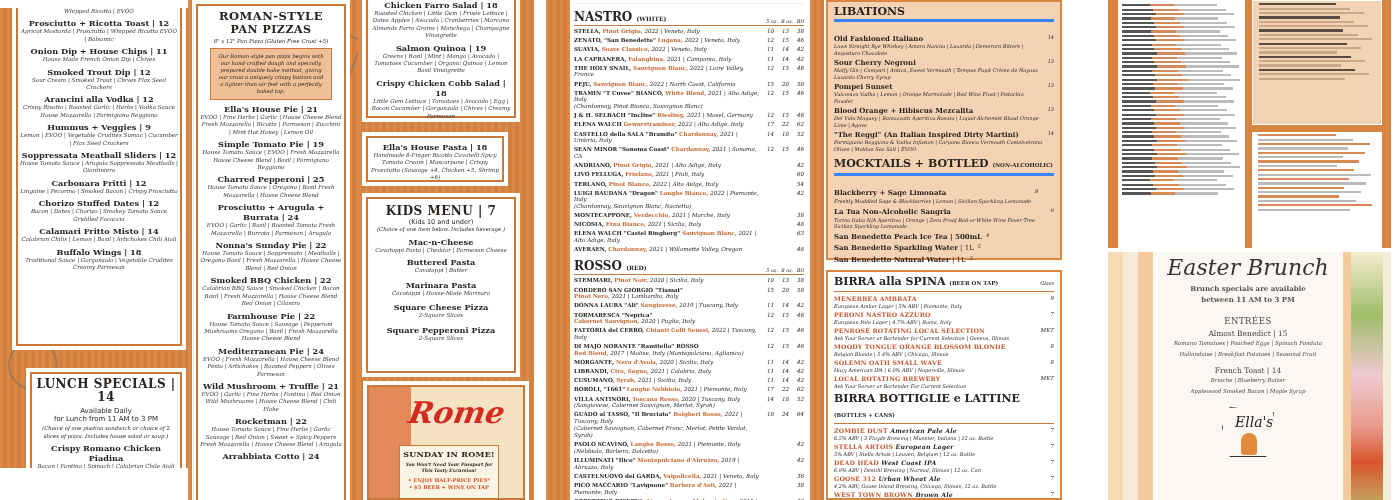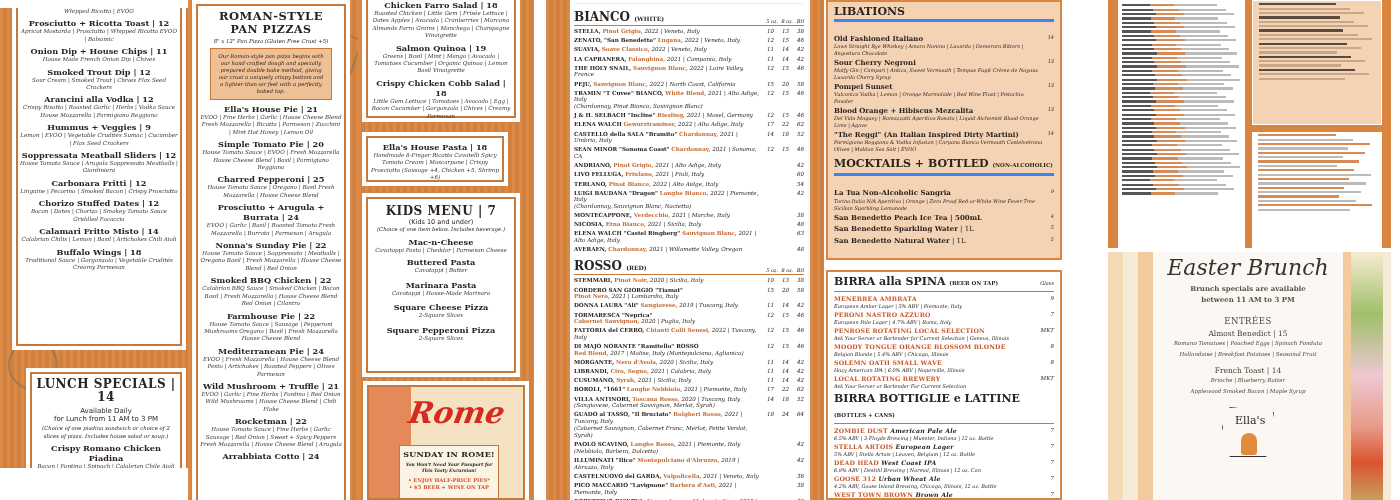--- a/index.html
+++ b/index.html
@@ -25,21 +25,21 @@
 .wrow .l{flex:1;padding-right:3px}
 .wrow .l b{font-weight:bold}
 .wrow .l .v{color:#c46a32;font-weight:bold}
 .wrow .l i{font-style:italic}
 .wrow .p{display:flex;gap:6px;font-style:italic;min-width:40px;justify-content:flex-end}
 .wrow .p span{width:9px;text-align:right}
 
 .lib{position:absolute;left:826px;top:0;width:236px;height:260px;background:#f4d3b5;border:2px solid #d9843f;padding:2px 6px}
 .lib h3{font-size:11px;font-weight:bold;border-bottom:3px solid #3b82f6;line-height:15px;margin-bottom:12px}
 .lib h3 small{font-size:5.5px}
-.lrow{display:flex;justify-content:space-between;margin-bottom:2px}
+.lrow{display:flex;margin-bottom:2px}
 .lrow .n{font-size:7px;font-weight:bold;line-height:9px}
 .lrow .d{font-size:5px;font-style:italic;line-height:6.5px}
 .lrow .pr{font-size:5px;font-style:italic;padding-left:4px}
 .beer{position:absolute;left:826px;top:270px;width:236px;height:230px;background:#fff;border:2px solid #d9843f;padding:2px 6px}
 .beer h3{font-size:11px;font-weight:bold;border-bottom:1px solid #c8793a;line-height:15px;margin-bottom:3px;display:flex;justify-content:space-between;align-items:flex-end}
 .beer h3 small{font-size:5.5px}
 .beer h3 .gl{font-size:5px;font-style:italic;font-weight:normal}
 .brow{display:flex;justify-content:space-between;margin-bottom:2px}
 .brow .n{font-size:6.2px;font-weight:bold;color:#c4572e;line-height:8px;letter-spacing:.2px}
 .brow .n em{color:#2a2420;font-style:italic}
@@ -55,21 +55,21 @@
 
 .easter{position:absolute;left:1108px;top:252px;width:283px;height:248px;background:#f6ead8}
 .easter .inner{position:absolute;left:45px;top:0;width:190px;height:248px;background:#fbf8f3;text-align:center;padding-top:4px}
 .easter .stripe{position:absolute;top:0;height:248px}
 .easter .title{font-family:"DejaVu Serif",serif;font-style:italic;font-size:22px;color:#3a332e;line-height:24px}
 .easter .sub{font-size:7px;font-weight:bold;color:#5a524c;line-height:11px;margin-top:3px}
 .easter .ent{font-size:8.5px;color:#4a433e;margin-top:11px;letter-spacing:.5px}
 .easter .en{font-size:7.5px;color:#4a433e;margin-top:3px}
 .easter .ed{font-size:5.5px;font-style:italic;color:#4a433e;line-height:11px}
 .logo{margin:10px auto 0;width:52px;height:50px;border:1.5px solid #333;clip-path:polygon(15% 0,100% 10%,85% 100%,15% 100%,0 40%);position:relative;background:#fbf8f3}
-.logo span{font-size:11px;position:absolute;left:12px;top:6px}
+.logo span{font-style:italic;font-size:14px;position:absolute;left:12px;top:6px}
 .scooter{position:absolute;left:18px;top:25px;width:16px;height:22px;background:#e38b3d;border-radius:8px 8px 3px 3px}
 
 .rome{position:absolute;left:367px;top:385px;width:158px;height:115px;background:#f5e2c2;border:2px solid #c8793a;outline:4px solid #fff;overflow:hidden}
 .bldg{position:absolute;left:0;top:0;width:42px;height:115px;background:#e48a5a}
 .rome .script{position:absolute;left:40px;top:8px;font-size:30px;font-style:italic;font-weight:bold;color:#d42a1f;transform:skewX(-10deg)}
 .rome .box{position:absolute;left:30px;top:58px;width:100px;height:60px;background:#fbf3e3;border:1px solid #c8793a;text-align:center;padding-top:3px}
 .rome .box .h{font-size:8px;font-weight:bold;letter-spacing:.3px}
 .rome .box .s{font-size:4.6px;font-style:italic;font-weight:bold;margin-top:3px;line-height:6px}
 .rome .box .o{font-size:5.2px;color:#d4522a;font-weight:bold;margin-top:3px;line-height:6.5px}
 .stamp{position:absolute;border:2px solid rgba(120,110,100,0.5);border-radius:50%}
@@ -144,21 +144,21 @@
   <div class="card center" style="left:8px;top:4px;width:150px;height:510px;padding:4px 2px;">
     <h2 class="big" style="font-size:11.5px">ROMAN-STYLE</h2>
     <h2 class="big" style="font-size:11px">PAN PIZZAS</h2>
     <div class="sm" style="margin-top:2px">8" x 12" Pan Pizza (Gluten Free Crust +5)</div>
     <div class="descbox">Our Roman-style pan pizza begins with our hand-crafted dough and specially prepared double-bake method, giving our crust a uniquely crispy bottom and a lighter-than-air feel with a perfectly baked top.</div>
     <div class="it">
         <div class="n">Ella's House Pie | 21</div>
         <div class="d">EVOO | Fine Herbs | Garlic | House Cheese Blend Fresh Mozzarella | Ricotta | Parmesan | Zucchini | Mint Hot Honey | Lemon Oil</div>
       </div>
     <div class="it">
-        <div class="n">Simple Tomato Pie | 20</div>
+        <div class="n">Simple Tomato Pie | 19</div>
         <div class="d">House Tomato Sauce | EVOO | Fresh Mozzarella House Cheese Blend | Basil | Parmigiano Reggiano</div>
       </div>
     <div class="it">
         <div class="n">Charred Pepperoni | 25</div>
         <div class="d">House Tomato Sauce | Oregano | Basil Fresh Mozzarella | House Cheese Blend</div>
       </div>
     <div class="it">
         <div class="n">Prosciutto + Arugula + Burrata | 24</div>
         <div class="d">EVOO | Garlic | Basil | Roasted Tomato Fresh Mozzarella | Burrata | Parmesan | Arugula</div>
       </div>
@@ -247,21 +247,21 @@
     <div class="s">You Won't Need Your Passport for This Tasty Excursion!</div>
     <div class="o">• ENJOY HALF-PRICE PIES*</div>
     <div class="o" style="margin-top:0">• $5 BEER + WINE ON TAP</div>
   </div>
 </div>
 
 <div class="panel wood" style="left:546px;top:0;width:24px;height:500px;"></div>
 <div class="wine" id="wine">
     <div style="height:4px;border-bottom:1px solid #eee"></div>
     <div class="hdr">
-    <div class="t"><span>BIANCO</span> <small>(WHITE)</small></div>
+    <div class="t"><span>NASTRO</span> <small>(WHITE)</small></div>
     <div class="cols"><span>5 oz.</span>&nbsp;&nbsp;<span>8 oz.</span>&nbsp;&nbsp;<span>Btl</span></div>
     </div>
     <div class="wrow">
       <div class="l"><b>STELLA,</b> <span class="v">Pinot Grigio,</span> <i>2022 | Veneto, Italy</i></div>
       <div class="p">
         <span>10</span>
         <span>13</span>
         <span>38</span>
       </div>
     </div>
@@ -583,20 +583,27 @@
       <div class="pr">13</div>
     </div>
     <div class="lrow">
       <div>
         <div class="n">"The Reggi" (An Italian Inspired Dirty Martini)</div>
         <div class="d">Parmigiano Reggiano &amp; Vodka Infusion | Carpano Bianco Vermouth Castelvetrano Olives | Maldon Sea Salt | EVOO</div>
       </div>
       <div class="pr">14</div>
     </div>
     <h3 style="margin-top:4px"><span>MOCKTAILS + BOTTLED</span> <small>(NON-ALCOHOLIC)</small></h3>
+    <div class="lrow">
+      <div>
+        <div class="n"><span>Blackberry + Sage Limonata</span><span style="font-weight:normal"></span></div>
+        <div class="d">Freshly Muddled Sage &amp; Blackberries | Lemon | Sicilian Sparkling Lemonade</div>
+      </div>
+      <div class="pr">8</div>
+    </div>
     <div class="lrow">
       <div>
         <div class="n"><span>La Tua Non-Alcoholic Sangria</span><span style="font-weight:normal"></span></div>
         <div class="d">Torino Italia N/A Aperitivo | Orange | Zero Proof Red-or-White Wine Fever-Tree Sicilian Sparkling Lemonade</div>
       </div>
       <div class="pr">9</div>
     </div>
     <div class="lrow">
       <div>
         <div class="n"><span>San Benedetto Peach Ice Tea</span><span style="font-weight:bold"> | 500mL</span></div>

